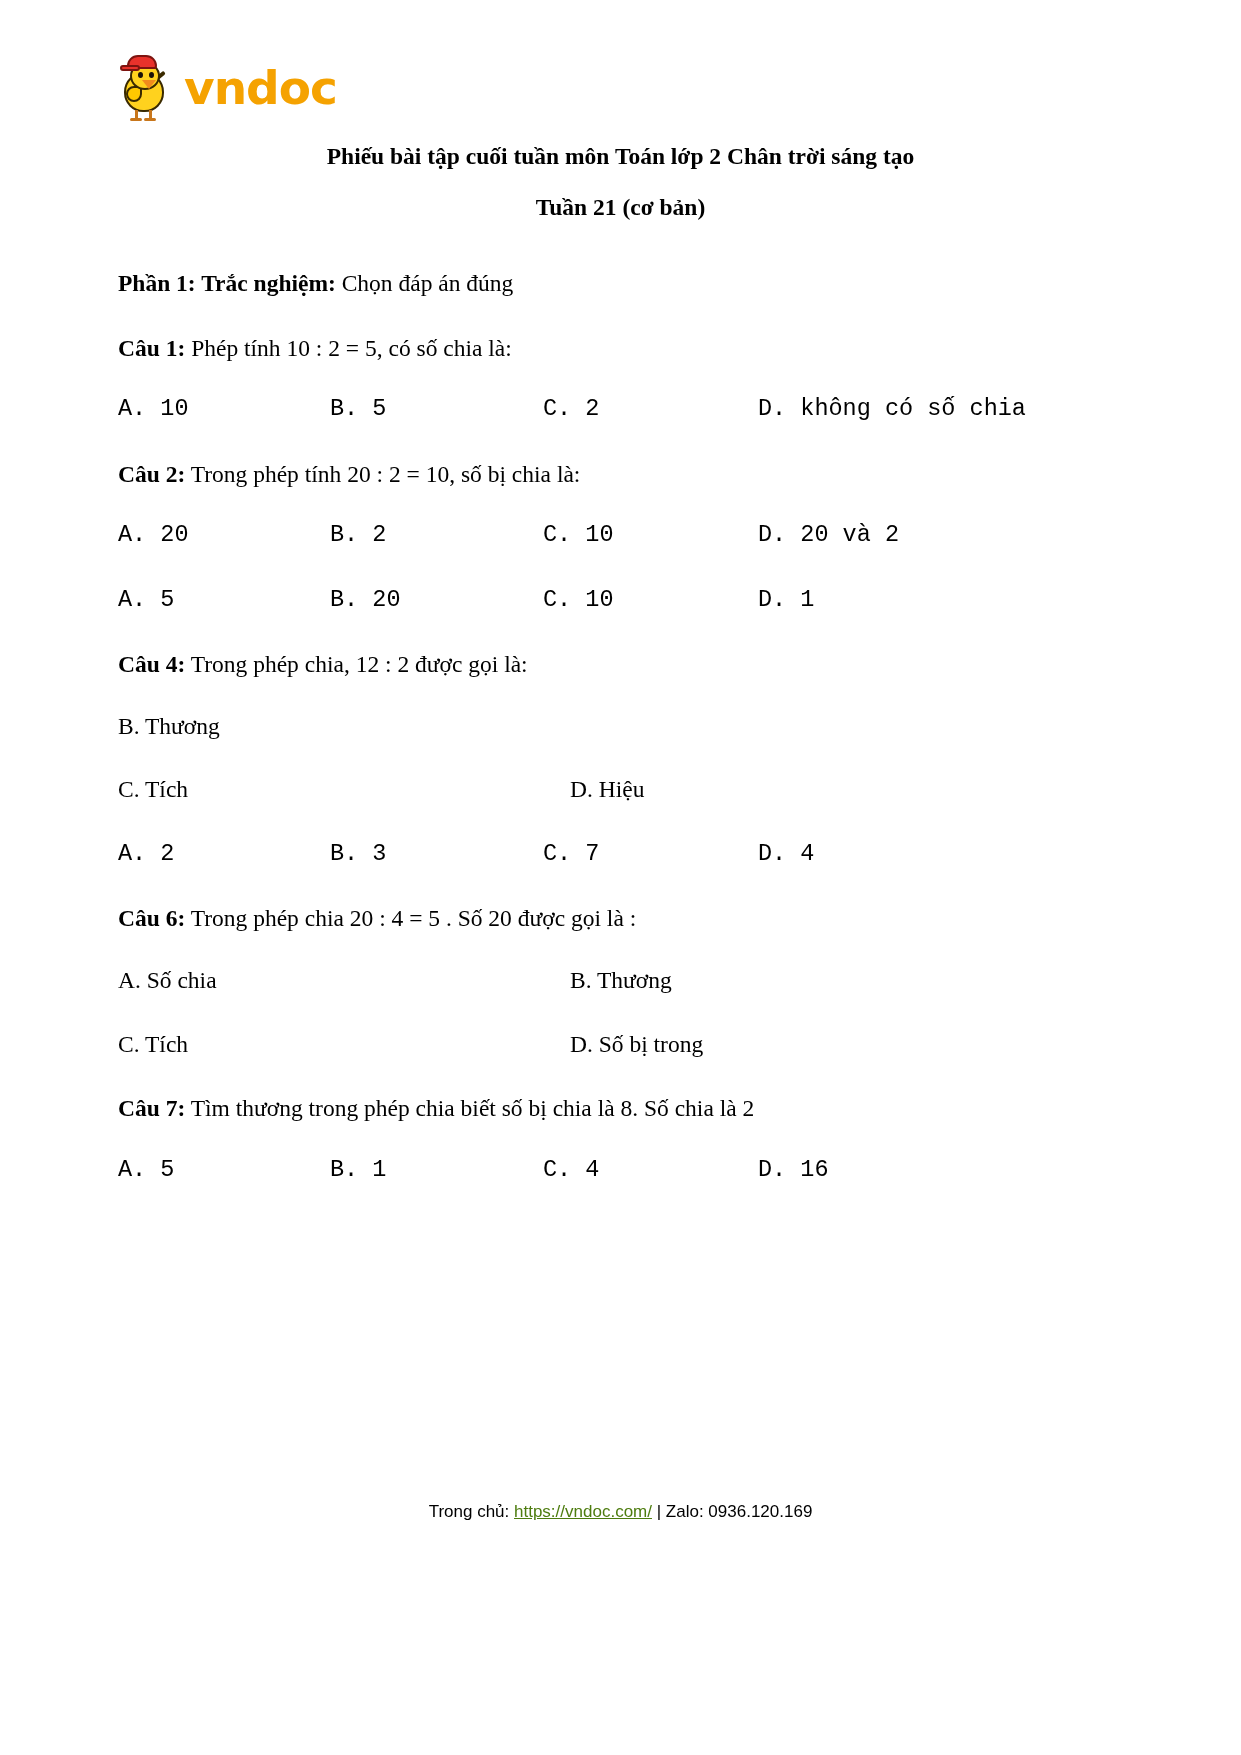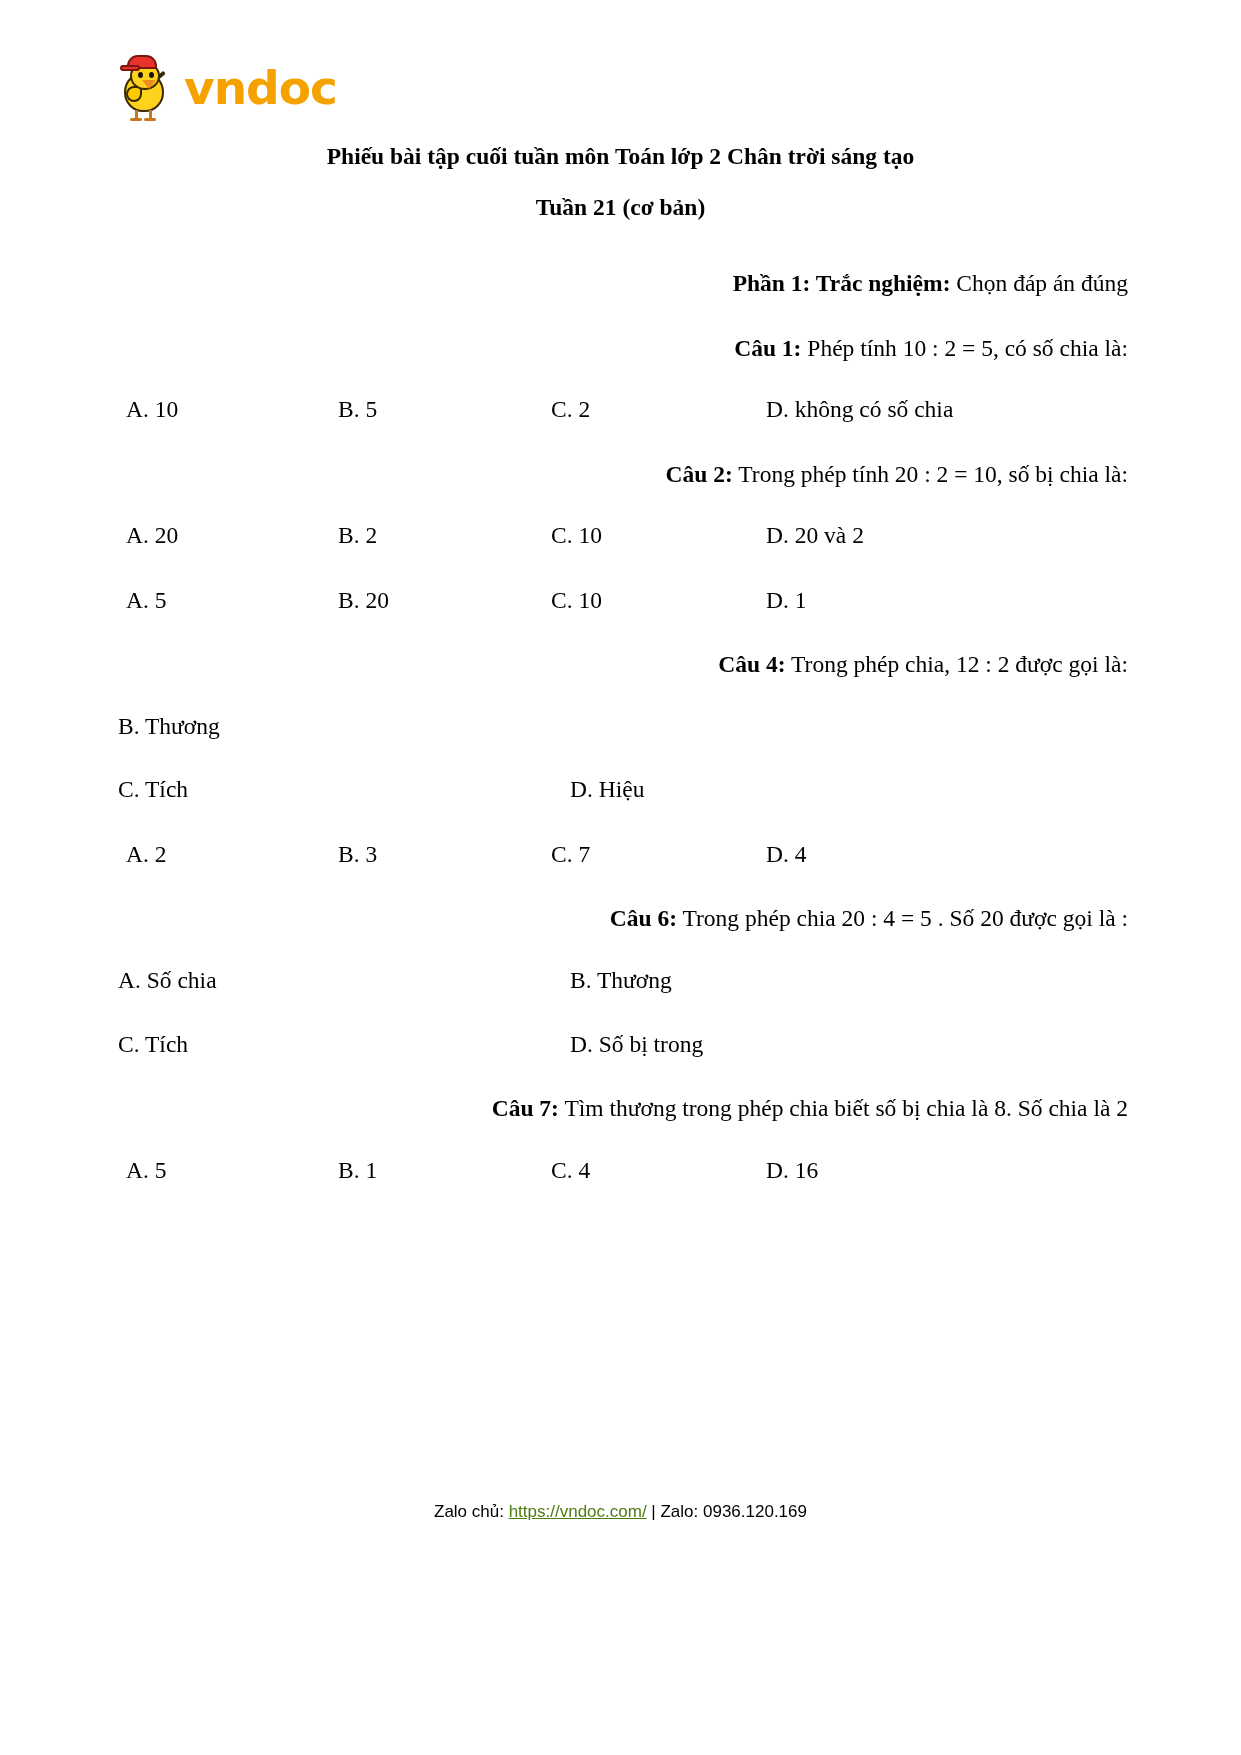--- a/index.html
+++ b/index.html
@@ -154,29 +154,30 @@
 
   
   .content {
     position: absolute;
     left: 118px;
     top: 268px;
     width: 1010px;
     font-size: 23.5px;
     line-height: 1.3;
   }
-  .blk { margin: 0 0 34px 0; text-align: right; }
+  .blk { margin: 0 0 34px 0; }
   .blk.q { margin-bottom: 31px; }
   .b { font-weight: bold; }
 
   
   .opts4 {
     display: flex;
-    margin: 0 0 34px 8px;
+    margin: 0 0 34px 0;
     white-space: nowrap;
+    font-family: Liberation Mono, monospace;
   }
   .opts4 > span { flex: none; }
   .opts4 .c0 { width: 212px; }
   .opts4 .c1 { width: 213px; }
   .opts4 .c2 { width: 215px; }
   .opts4 .c3 { width: auto; }
 
   
   .opts2 {
     display: flex;
@@ -301,16 +302,16 @@
     <div class="opts4">
       <span class="c0">A. 5</span>
       <span class="c1">B. 1</span>
       <span class="c2">C. 4</span>
       <span class="c3">D. 16</span>
     </div>
 
   </div>
 
   <div class="footer">
-    <span>Zalo chủ: </span><a href="#">https://vndoc.com/</a><span> | Zalo: 0936.120.169</span>
+    <span>Trong chủ: </span><a href="#">https://vndoc.com/</a><span> | Zalo: 0936.120.169</span>
   </div>
 
 </div>
 
 </body></html>

